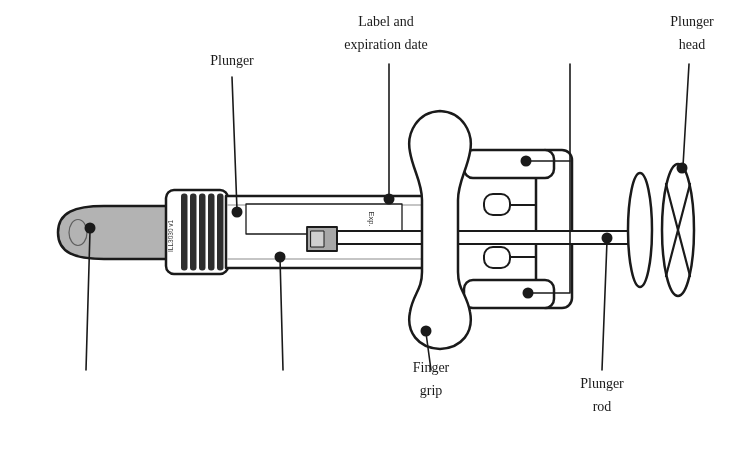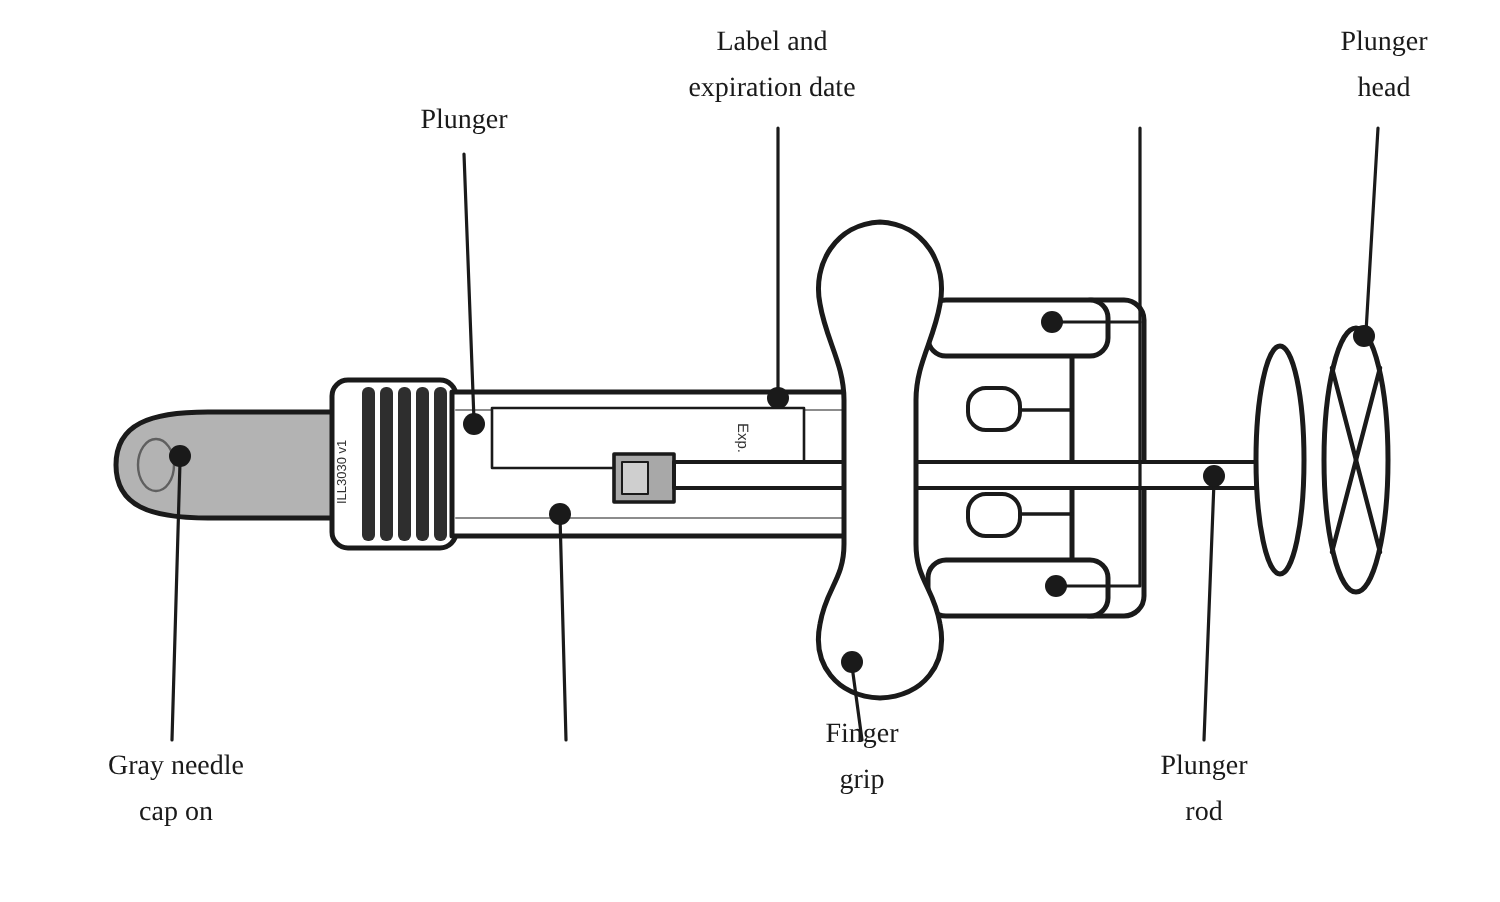--- a/index.html
+++ b/index.html
@@ -103,20 +103,18 @@
         <circle cx="682" cy="168" r="5.5"></circle>
       </g>
     </g>
   </svg>
 
   <div class="label" style="left:232px; top:49px;">Plunger</div>
   <div class="label" style="left:386px; top:10px;">Label and
 expiration date</div>
   <div class="label" style="left:692px; top:10px;">Plunger
 head</div>
-  <div class="label" style="left:88px;  top:372px;">Gray needle
-cap on</div>
   <div class="label" style="left:431px; top:356px;">Finger
 grip</div>
   <div class="label" style="left:602px; top:372px;">Plunger
 rod</div>
 
 </div>
 
 </body></html>

